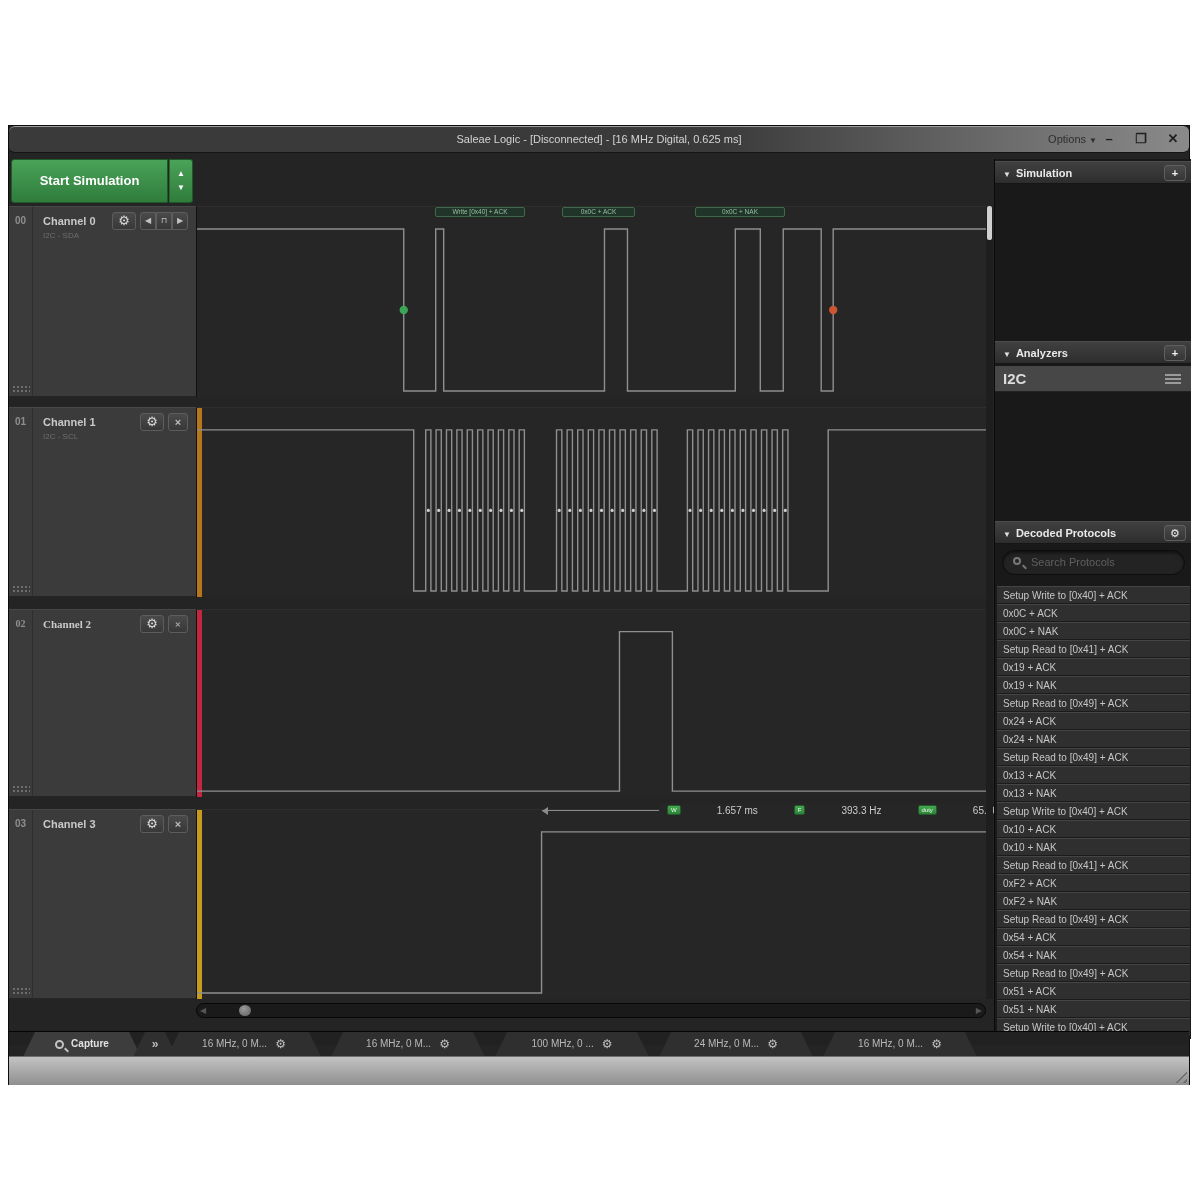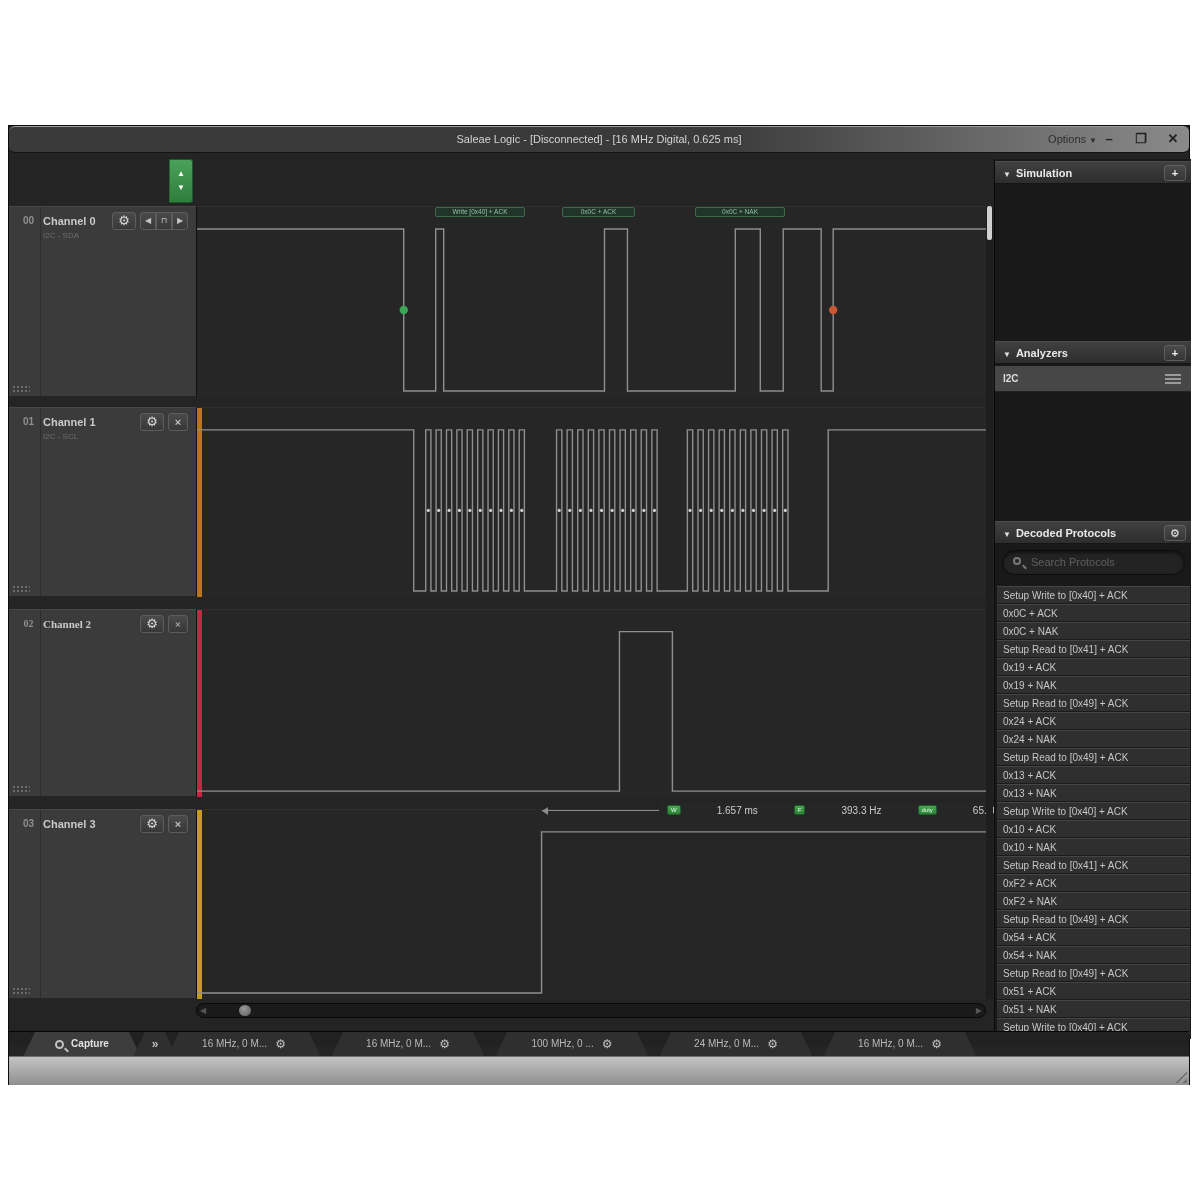--- a/index.html
+++ b/index.html
@@ -30,21 +30,21 @@
   .ruler-top { position:absolute; left:0; top:2px; width:100%; height:17px; background:#3e3e3e; border-bottom:1px solid #4c4c4c; border-top:1px solid #474747;}
   .ruler-origin { position:absolute; left:247px; top:3px; color:#9b9b9b; font-size:9px; }
   .ruler-div { position:absolute; left:238px; top:0; width:1px; height:44px; background:#4e4e4e; }
   .ruler-bottom { position:absolute; left:0; top:20px; width:100%; height:24px; background:#282828; }
   .ruler-tick-label { position:absolute; top:8px; color:#7b7b7b; font-size:9px; transform:translateX(-50%); }
   .ruler-tick { position:absolute; bottom:0; width:1px; height:5px; background:#6a6a6a; }
   .ruler-handle { position:absolute; left:1px; top:24px; width:4px; height:16px; background:#d8d8d8; border-radius:2px; }
 
   
   .lrow { position:absolute; left:0; width:187px; background:#3b3b3b; border-top:1px solid #474747; border-bottom:1px solid #262626; }
-  .lrow .idx { position:absolute; left:8px; top:0; width:24px; height:100%; border-right:1px solid #2e2e2e;
+  .lrow .idx { position:absolute; left:0; top:0; width:24px; height:100%; border-right:1px solid #2e2e2e;
     color:#8f8f8f; font-size:10px; font-weight:bold; text-align:center; padding-top:8px; }
   .chname { position:absolute; left:34px; top:8px; color:#c9c9c9; font-size:11px; font-weight:bold; }
   .chsub { position:absolute; left:34px; top:24px; color:#6e6e6e; font-size:8px; }
   .chbtns { position:absolute; right:8px; top:5px; display:flex; gap:4px; }
   .sqbtn { height:18px; background:linear-gradient(#4a4a4a,#383838); border:1px solid #5d5d5d; border-radius:3px;
     color:#d8d8d8; font-size:11px; text-align:center; line-height:16px; }
   .gearbtn { width:24px; font-size:13px; }
   .xbtn { width:20px; color:#bdbdbd; font-size:11px; font-weight:bold; }
   .trigroup { display:flex; }
   .trigroup .sqbtn { width:16px; border-radius:0; font-size:8px; color:#c2c2c2; }
@@ -76,21 +76,21 @@
   .vs-handle { position:absolute; left:1px; top:0px; width:5px; height:34px; background:#d0d0d0; border-radius:2px; }
 
   
   .rpanel { position:absolute; left:985px; top:33px; width:197px; height:880px; background:#191919; border-left:1px solid #0a0a0a; }
   .hdr { position:absolute; left:0; width:100%; height:23px; background:linear-gradient(#404040,#2d2d2d);
     border-top:1px solid #4c4c4c; border-bottom:1px solid #161616; color:#e9e9e9; font-size:11px; font-weight:bold; line-height:22px; padding-left:8px; }
   .hdr .tri { font-size:8px; margin-right:5px; color:#e0e0e0; }
   .hdr-btn { position:absolute; right:5px; top:3px; width:22px; height:16px; background:linear-gradient(#4a4a4a,#353535);
     border:1px solid #5f5f5f; border-radius:3px; color:#eee; font-size:11px; font-weight:bold; text-align:center; line-height:14px; }
   .analyzer-row { position:absolute; left:0; width:100%; height:26px; background:#474747; border-bottom:1px solid #222;
-    color:#dcdcdc; font-size:10px; font-weight:bold; line-height:25px; padding-left:8px; }
+    color:#dcdcdc; font-size:15px; font-weight:bold; line-height:25px; padding-left:8px; }
   .burger { position:absolute; right:10px; top:8px; width:16px; }
   .burger div { height:2px; background:#9a9a9a; margin-bottom:2px; }
   .searchbox { position:absolute; left:7px; width:183px; height:25px; background:#232323; border:1px solid #0c0c0c;
     border-radius:13px; box-shadow:inset 0 2px 3px rgba(0,0,0,.5); }
   .mag { position:absolute; left:10px; top:6px; width:8px; height:8px; border:2px solid #777; border-radius:50%; }
   .mag::after { content:""; position:absolute; left:7px; top:7px; width:5px; height:2px; background:#777; transform:rotate(45deg); }
   .search-ph { position:absolute; left:28px; top:5px; color:#5f5f5f; font-size:11px; }
   .dlist { position:absolute; left:2px; width:193px; }
   .ditem { height:18px; background:#2f2f2f; border-top:1px solid #454545; border-bottom:1px solid #1b1b1b;
     color:#c6c6c6; font-size:10px; line-height:17px; padding-left:6px; white-space:nowrap; overflow:hidden; }
@@ -119,20 +119,21 @@
     <div class="options">
       <span>Options</span> <span class="car">▼</span>
     </div>
     <div class="winbtns">
       <div class="winbtn">–</div>
       <div class="winbtn">❐</div>
       <div class="winbtn">✕</div>
     </div>
   </div>
 
+  <div class="start-btn">Start Simulation</div>
   <div class="start-arrows">
     <div>▲</div>
     <div>▼</div>
   </div>
 
 
   <div id="channels-root">
       <div class="lrow" style="top: 80px; height: 191px;">
         <div class="idx">00</div>
         <div class="chname">Channel 0</div>

